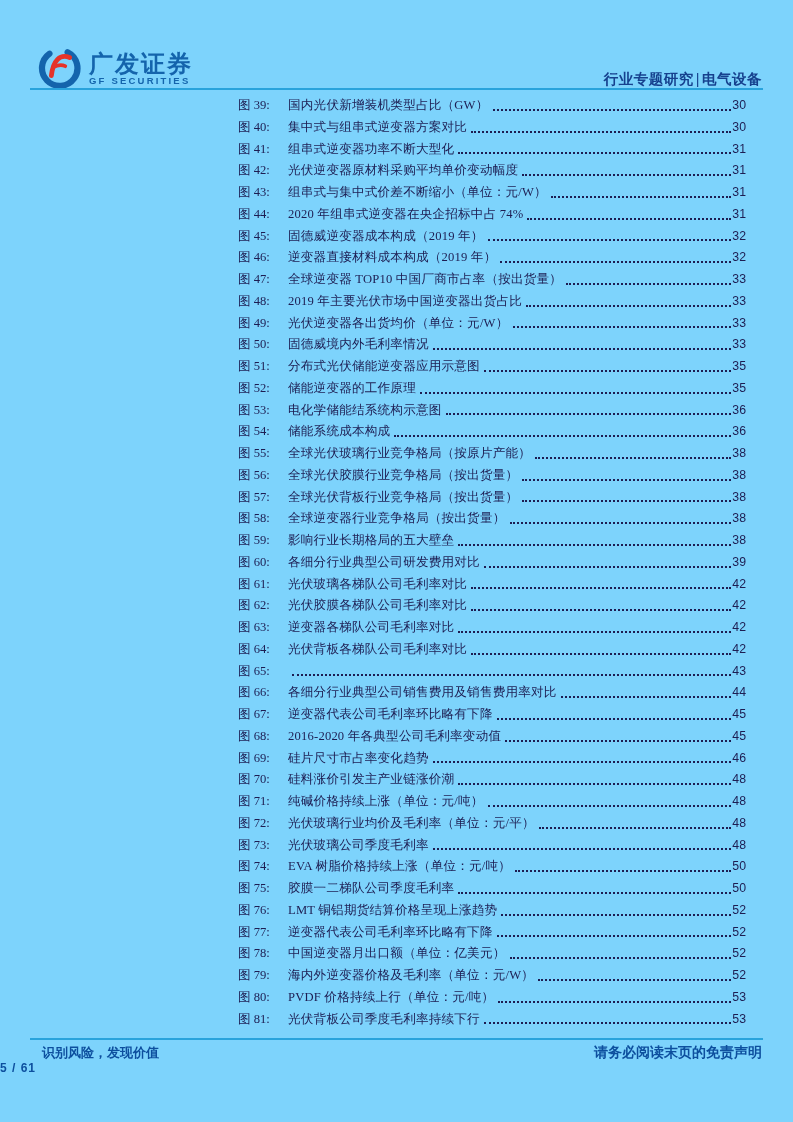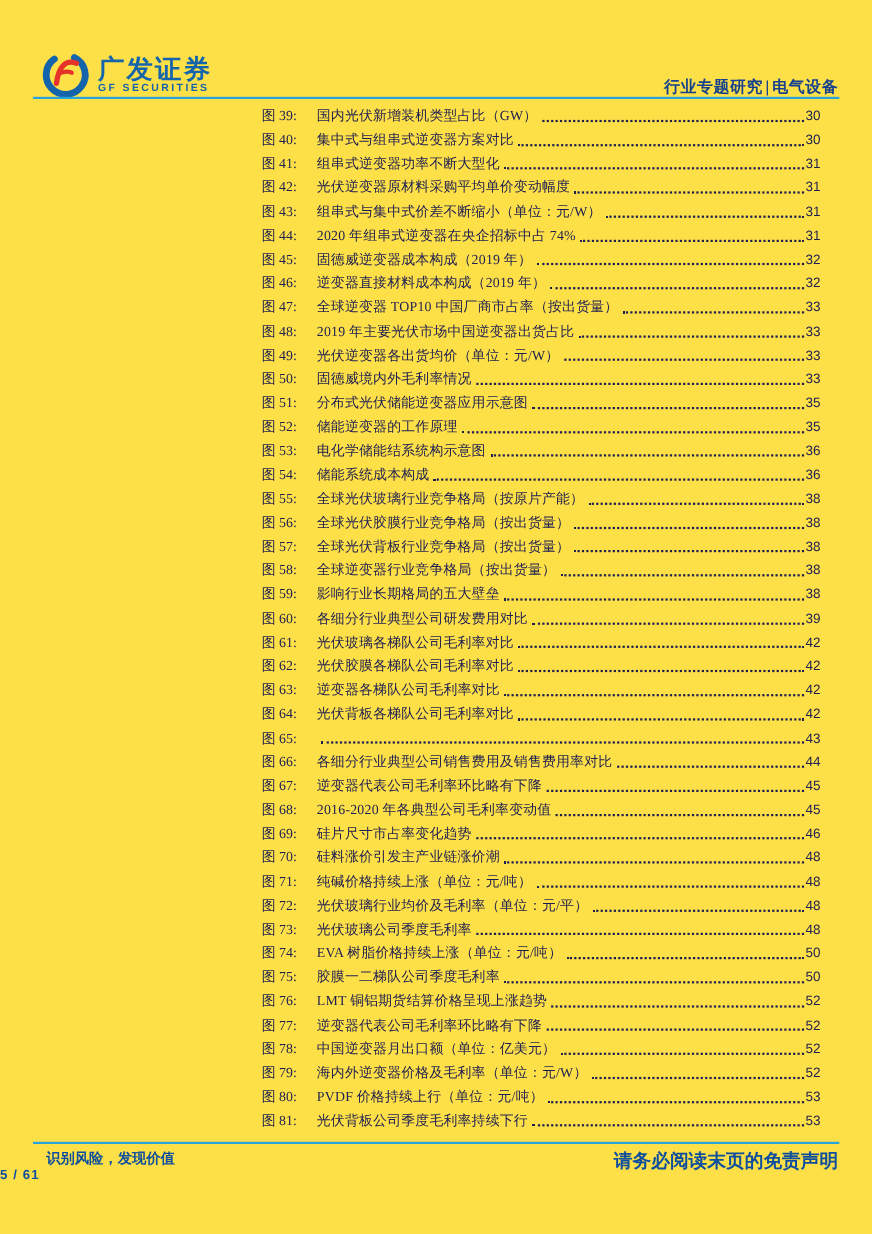--- a/index.html
+++ b/index.html
@@ -9,21 +9,21 @@
     --footer-blue:#0d4f9e;
     --logo-blue:#1464ac;
     --logo-red:#e63329;
   }
   *{margin:0;padding:0;box-sizing:border-box;}
   html,body{background:#ffffff;}
   body{
     width:793px;height:1122px;position:relative;overflow:hidden;
     font-family:"Liberation Sans","DejaVu Sans",sans-serif;
   }
-  .page{position:absolute;inset:0;background:#fde047;}
+  .page{position:absolute;inset:0;background:#7dd3fc;}
 
   
   .logo{position:absolute;left:36px;top:46px;display:flex;align-items:center;gap:7px;}
   .logo-mark{width:46px;height:46px;flex:none;}
   .logo-text{display:flex;flex-direction:column;line-height:1;}
   .logo-cn{font-size:24px;font-weight:bold;color:var(--logo-blue);letter-spacing:2px;font-family:"Liberation Sans",sans-serif;}
   .logo-en{font-size:9.5px;font-weight:bold;color:var(--logo-blue);letter-spacing:2.2px;margin-top:0;}
   .header-right{
     position:absolute;right:31px;top:70px;
     font-size:14.5px;font-weight:bold;color:var(--header-blue);
@@ -52,21 +52,21 @@
   .toc-page{flex:none;font-family:"Liberation Sans",sans-serif;font-size:12.3px;}
 
   
   .footer-rule{position:absolute;left:30px;right:30px;top:1038px;height:2px;background:var(--accent);}
   .footer-left{
     position:absolute;left:42px;top:1044px;
     font-size:13px;font-weight:bold;color:var(--footer-blue);
   }
   .footer-right{
     position:absolute;right:31px;top:1044px;
-    font-size:17px;font-weight:bold;color:var(--footer-blue);
+    font-size:14px;font-weight:bold;color:var(--footer-blue);
   }
   .footer-page{
     position:absolute;left:0;right:0;top:1061px;
     font-size:12px;font-weight:bold;color:var(--footer-blue);
     font-family:"Liberation Sans",sans-serif;letter-spacing:1px;
   }
 </style>
 </head>
 <body>
 

